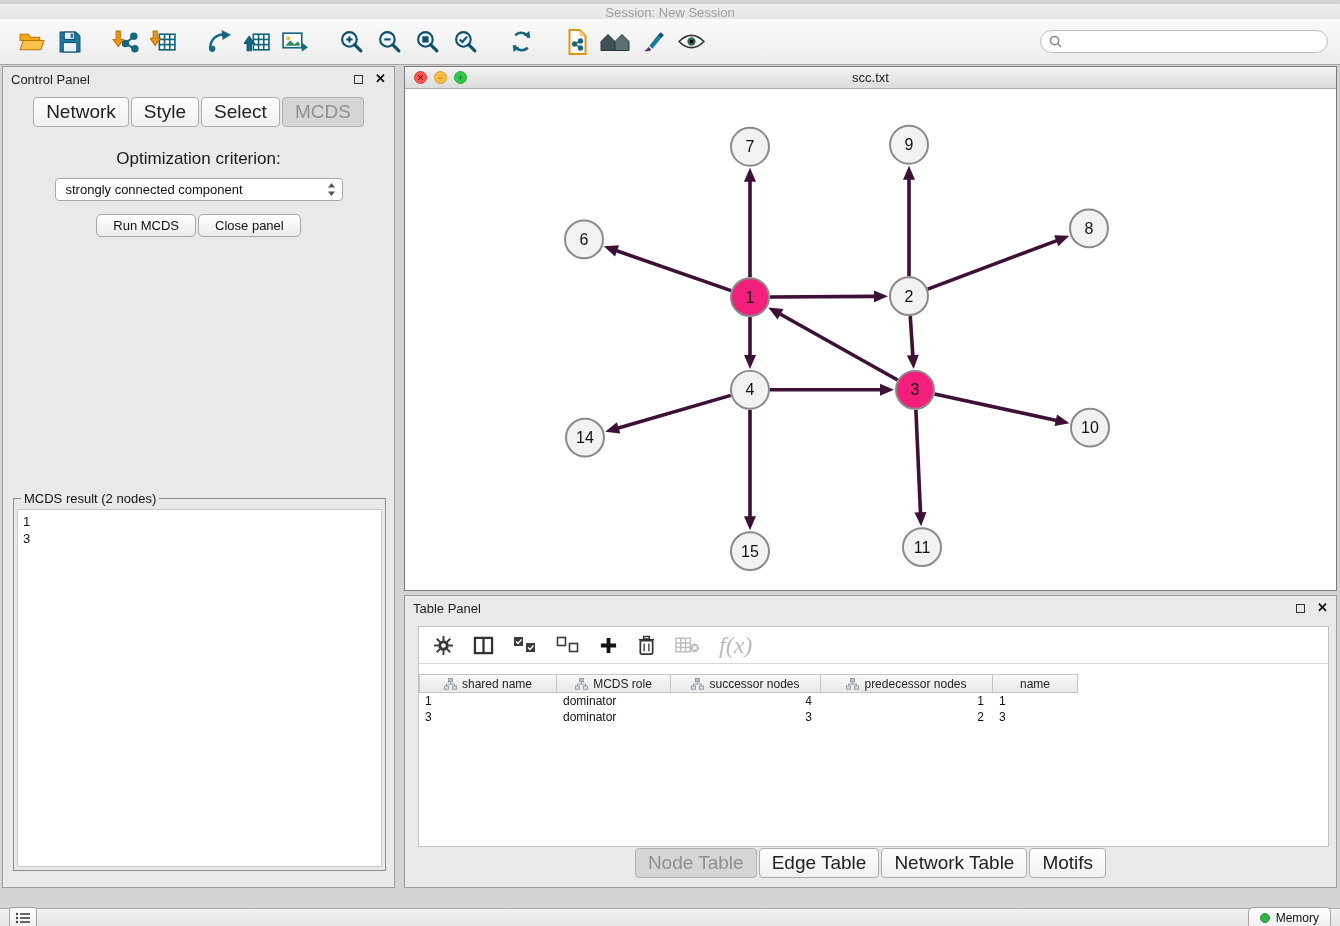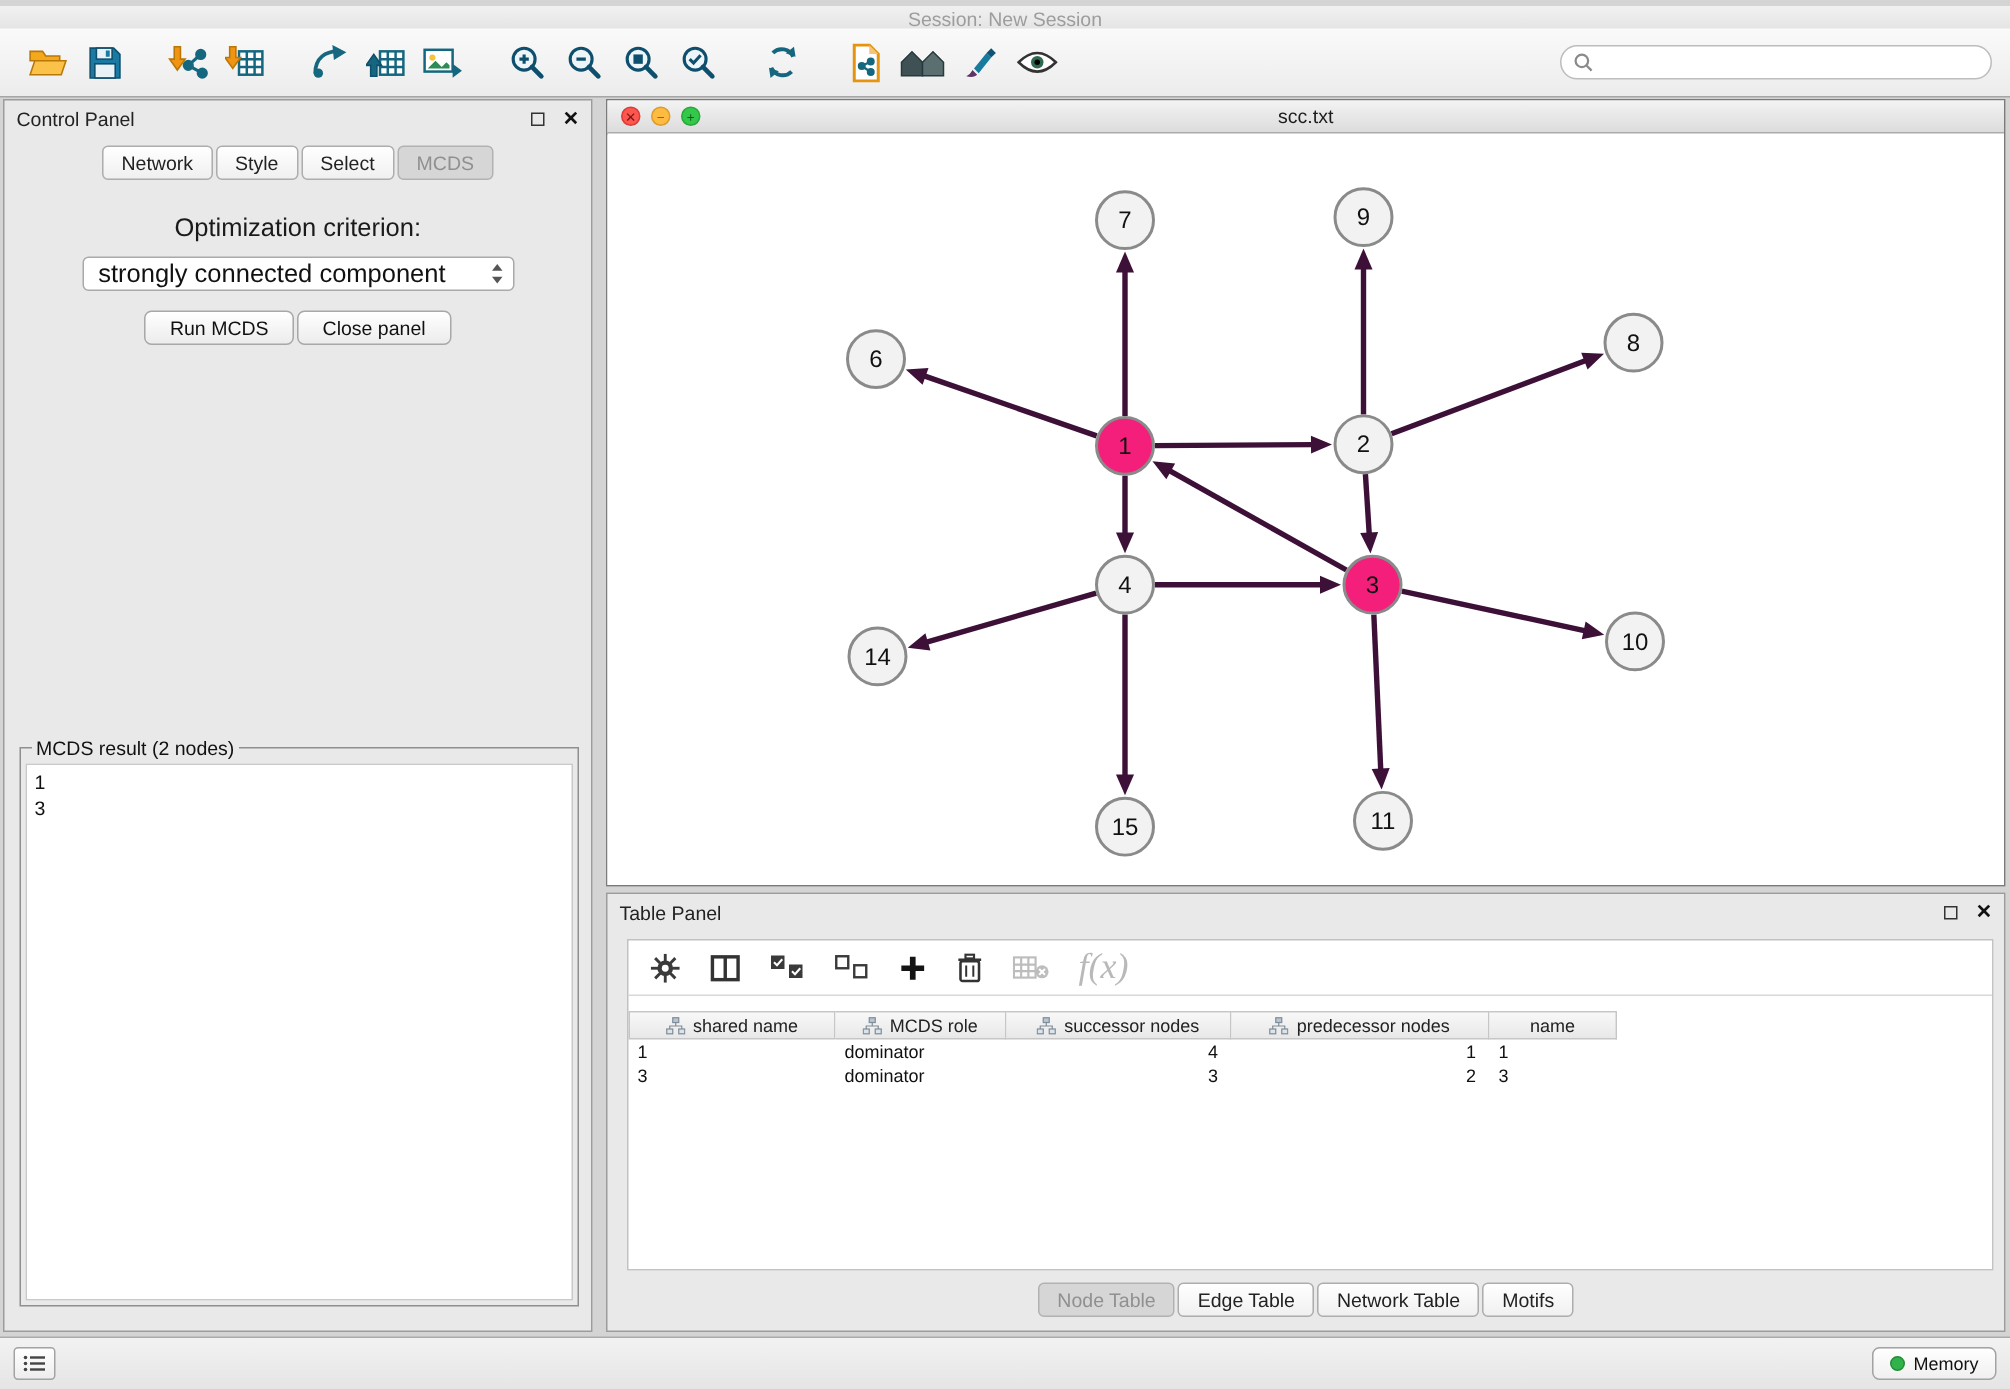--- a/index.html
+++ b/index.html
@@ -37,31 +37,31 @@
   .close-ico { font-size: 13px; font-weight: bold; color: #111; line-height: 12px; }
 
   
   #control-panel {
     position: absolute; left: 2px; top: 66px; width: 393px; height: 822px;
     background: #e9e9e9; border: 1px solid #9c9c9c;
   }
   .cp-tabs { display: flex; justify-content: center; margin-top: 6px; }
   .tab-btn {
     font-family: "Liberation Sans", sans-serif;
-    font-size: 13px; padding: 3px 12px; margin: 0 1px;
+    font-size: 19px; padding: 3px 12px; margin: 0 1px;
     background: linear-gradient(#ffffff, #f0f0f0);
     border: 1px solid #adadad; border-radius: 4px; color: #222; cursor: default; text-align: center;
   }
   .tab-btn.selected { background: #d6d6d6; color: #909090; border-color: #b2b2b2; }
   .cp-body { text-align: center; }
   .opt-label { margin-top: 22px; font-size: 17px; color: #1a1a1a; }
   .dropdown {
     width: 288px; height: 23px; margin: 9px auto 0;
     background: #fff; border: 1px solid #a9a9a9; border-radius: 4px;
-    display: flex; align-items: center; padding: 0 6px 0 10px; font-size: 17px; color: #111;
+    display: flex; align-items: center; padding: 0 6px 0 10px; font-size: 13px; color: #111;
   }
   .dropdown .dd-label { flex: 1; text-align: left; white-space: nowrap; overflow: hidden; }
   .btn-row { margin-top: 13px; display: flex; justify-content: center; gap: 2px; }
   .push-btn {
     font-family: "Liberation Sans", sans-serif;
     height: 23px; padding: 0 16px; font-size: 13px; color: #111;
     background: linear-gradient(#ffffff, #ececec);
     border: 1px solid #a8a8a8; border-radius: 5px; cursor: default;
   }
   .result-fieldset {
@@ -118,21 +118,21 @@
   }
   .th-cell:first-child { border-left: 1px solid #c6c6c6; }
   .th-cell.filler { background: transparent; border: none; }
   .grid-row { height: 16px; }
   .td-cell { font-size: 12px; color: #111; line-height: 16px; padding: 0 6px; white-space: nowrap; }
   .td-right { text-align: right; padding-right: 9px; }
   .tp-tabs { position: absolute; bottom: 9px; left: 0; right: 0; display: flex; justify-content: center; }
 
   
   .statusbar {
-    position: absolute; bottom: 0; left: 0; right: 0; height: 35px;
+    position: absolute; bottom: 0; left: 0; right: 0; height: 18px;
     background: linear-gradient(#f2f2f2, #e5e5e5);
     border-top: 1px solid #ababab;
     display: flex; align-items: center; padding: 0 9px; justify-content: flex-end;
   }
   .list-btn { width: 28px; height: 22px; border: 1px solid #a3a3a3; border-radius: 3px;
     background: linear-gradient(#fff, #ededed); display: flex; align-items: center; justify-content: center; }
   .memory-btn { margin-left: auto; height: 22px; padding: 0 11px; border: 1px solid #a3a3a3; border-radius: 5px;
     background: linear-gradient(#fff, #f0f0f0); display: flex; align-items: center; gap: 6px; font-size: 12px; color: #111; }
   .mem-dot { width: 10px; height: 10px; border-radius: 50%; background: #2fb34a; border: 1px solid #258b3a; }
 </style>

